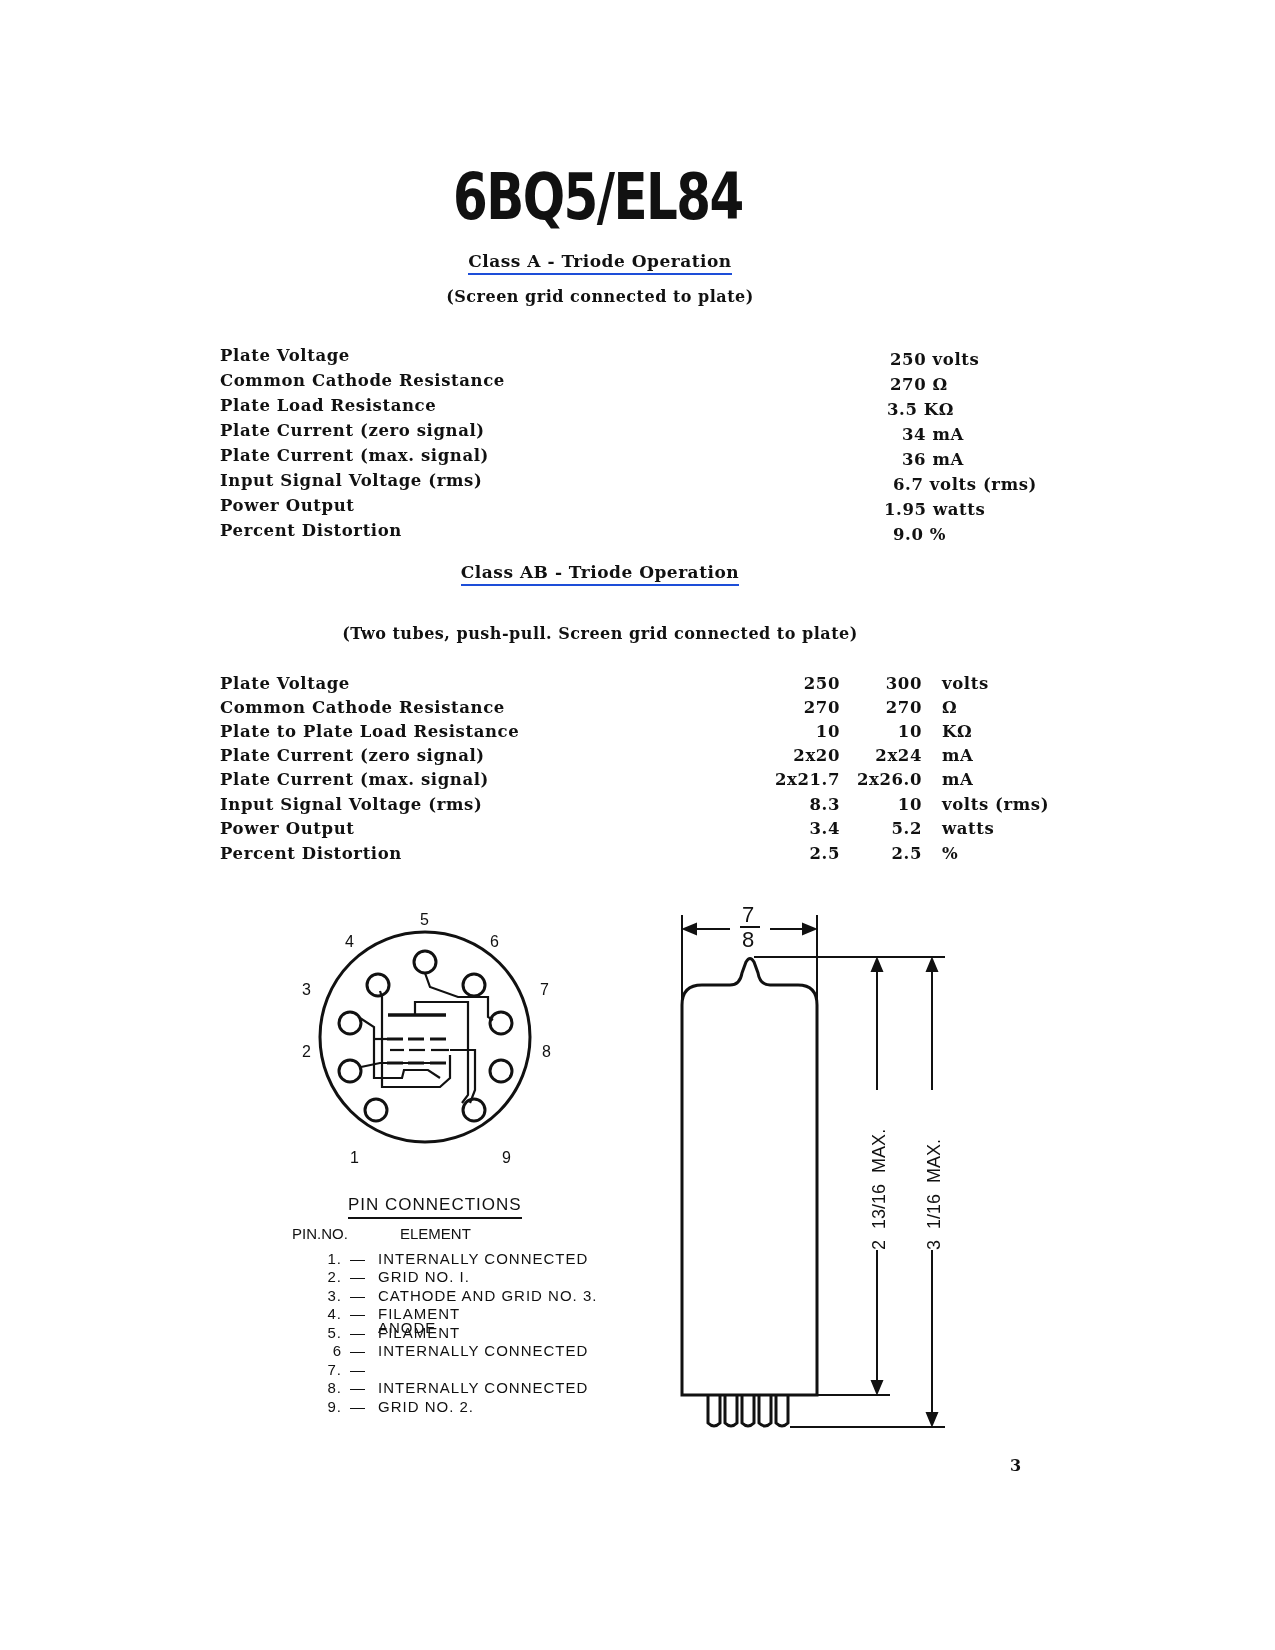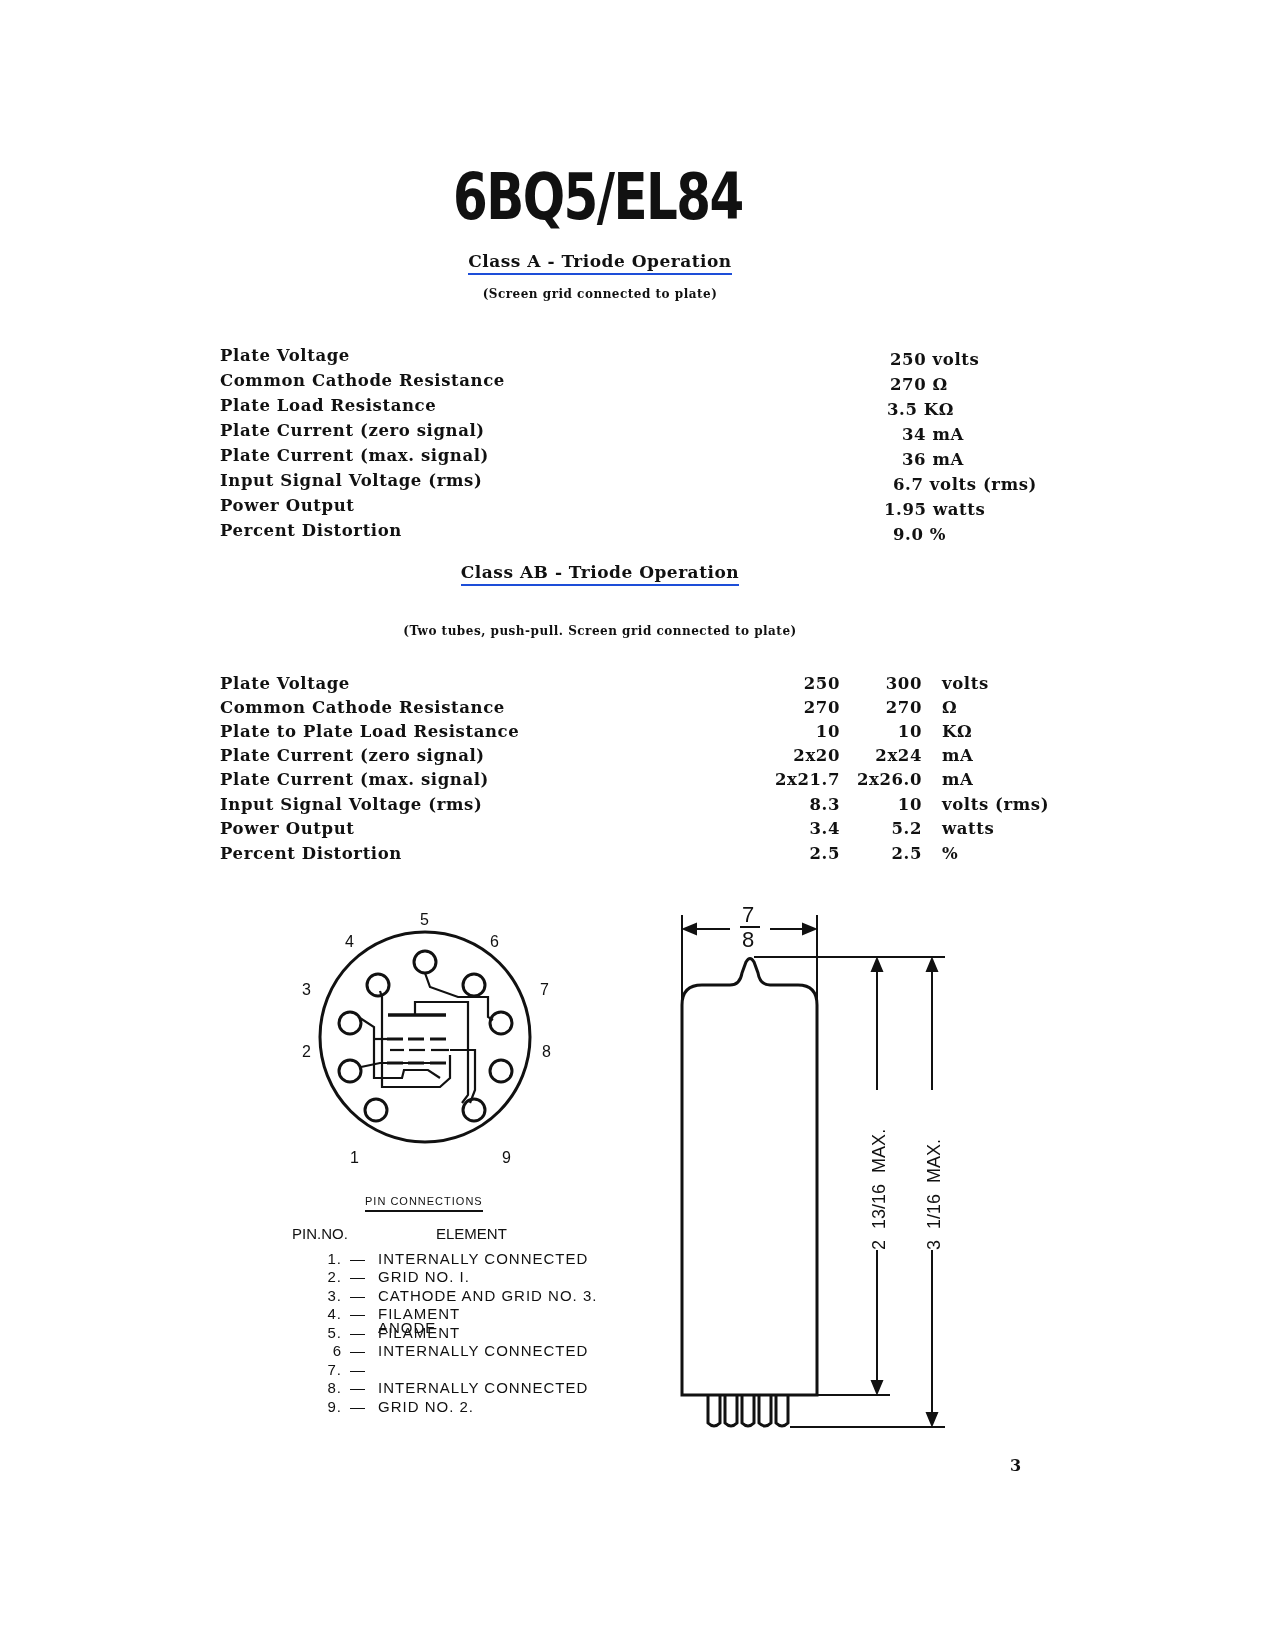--- a/index.html
+++ b/index.html
@@ -4,27 +4,27 @@
 <style>
   html, body { margin:0; padding:0; background:#fff; }
   body { width:1275px; height:1650px; position:relative; overflow:hidden; color:#111;
          font-family:"DejaVu Serif", "Liberation Serif", serif; }
   .abs { position:absolute; white-space:nowrap; }
   .title { left:0; width:1200px; text-align:center; top:160px;
            font-family:"DejaVu Sans", sans-serif; font-weight:bold; font-size:64px;
            letter-spacing:-2px; transform:scaleX(0.78); transform-origin:590px 0; }
   .sechead { left:0; width:1200px; text-align:center; font-weight:bold; font-size:17px; letter-spacing:0.5px; }
   .sechead span { border-bottom:2px solid #1d4ed8; padding-bottom:2px; }
-  .sub { left:0; width:1200px; text-align:center; font-weight:bold; font-size:12px; letter-spacing:0.5px; }
+  .sub { left:0; width:1200px; text-align:center; font-weight:bold; font-size:16px; letter-spacing:0.5px; }
   .row { font-size:16.5px; font-weight:bold; letter-spacing:0.6px; height:25px; line-height:25px; }
   .lbl { left:220px; }
   .c1 { width:90px; text-align:right; left:750px; }
   .c2 { width:90px; text-align:right; left:832px; }
   .unit { left:930px;margin-left:12px; }
-  .pinhead { left:365px; top:1195px; font-size:11px; font-family:"Liberation Sans", sans-serif; letter-spacing:1px; }
+  .pinhead { left:348px; top:1195px; font-size:17px; font-family:"Liberation Sans", sans-serif; letter-spacing:1px; }
   .pinhead span { border-bottom:2px solid #111; padding-bottom:3px; }
   .pincols { top:1225px; font-size:15px; font-family:"Liberation Sans", sans-serif; }
   .pinrow { font-family:"Liberation Sans", sans-serif; font-size:15px; letter-spacing:1px; height:18.5px; line-height:18.5px; }
   .pinno { left:312px; width:30px; text-align:right; }
   .dash { left:350px; }
   .elem { left:378px; }
   svg { position:absolute; }
 </style>
 </head>
 <body>
@@ -139,21 +139,21 @@
     <text x="250" y="90">7</text>
     <text x="12" y="152">2</text>
     <text x="252" y="152">8</text>
     <text x="60" y="258">1</text>
     <text x="212" y="258">9</text>
   </g>
 </svg>
 
 <div class="abs pinhead"><span>PIN  CONNECTIONS</span></div>
 <div class="abs pincols" style="left:292px;">PIN.NO.</div>
-<div class="abs pincols" style="left:436px;">ELEMENT</div>
+<div class="abs pincols" style="left:400px;">ELEMENT</div>
 
 <div>
   <div class="abs pinrow pinno" style="top:1250px;">1.</div>
   <div class="abs pinrow pinno" style="top:1268px;">2.</div>
   <div class="abs pinrow pinno" style="top:1287px;">3.</div>
   <div class="abs pinrow pinno" style="top:1305px;">4.</div>
   <div class="abs pinrow pinno" style="top:1324px;">5.</div>
   <div class="abs pinrow pinno" style="top:1342px;">6</div>
   <div class="abs pinrow pinno" style="top:1361px;">7.</div>
   <div class="abs pinrow pinno" style="top:1379px;">8.</div>

